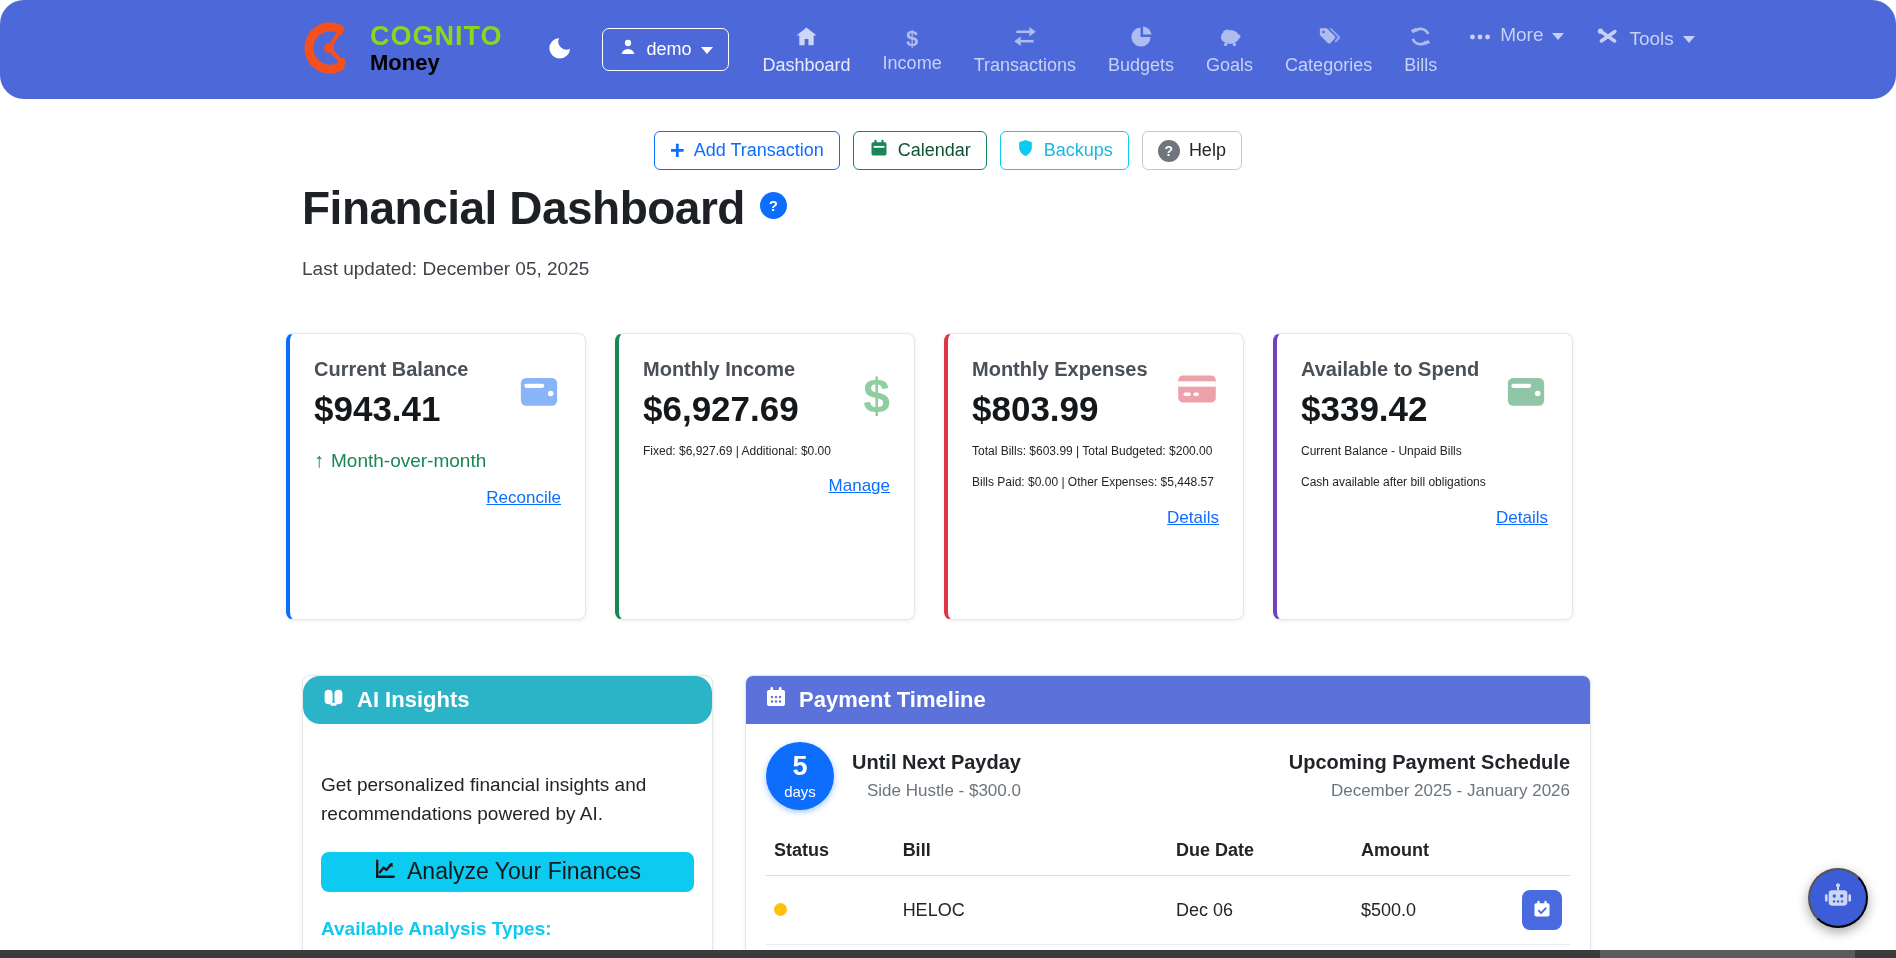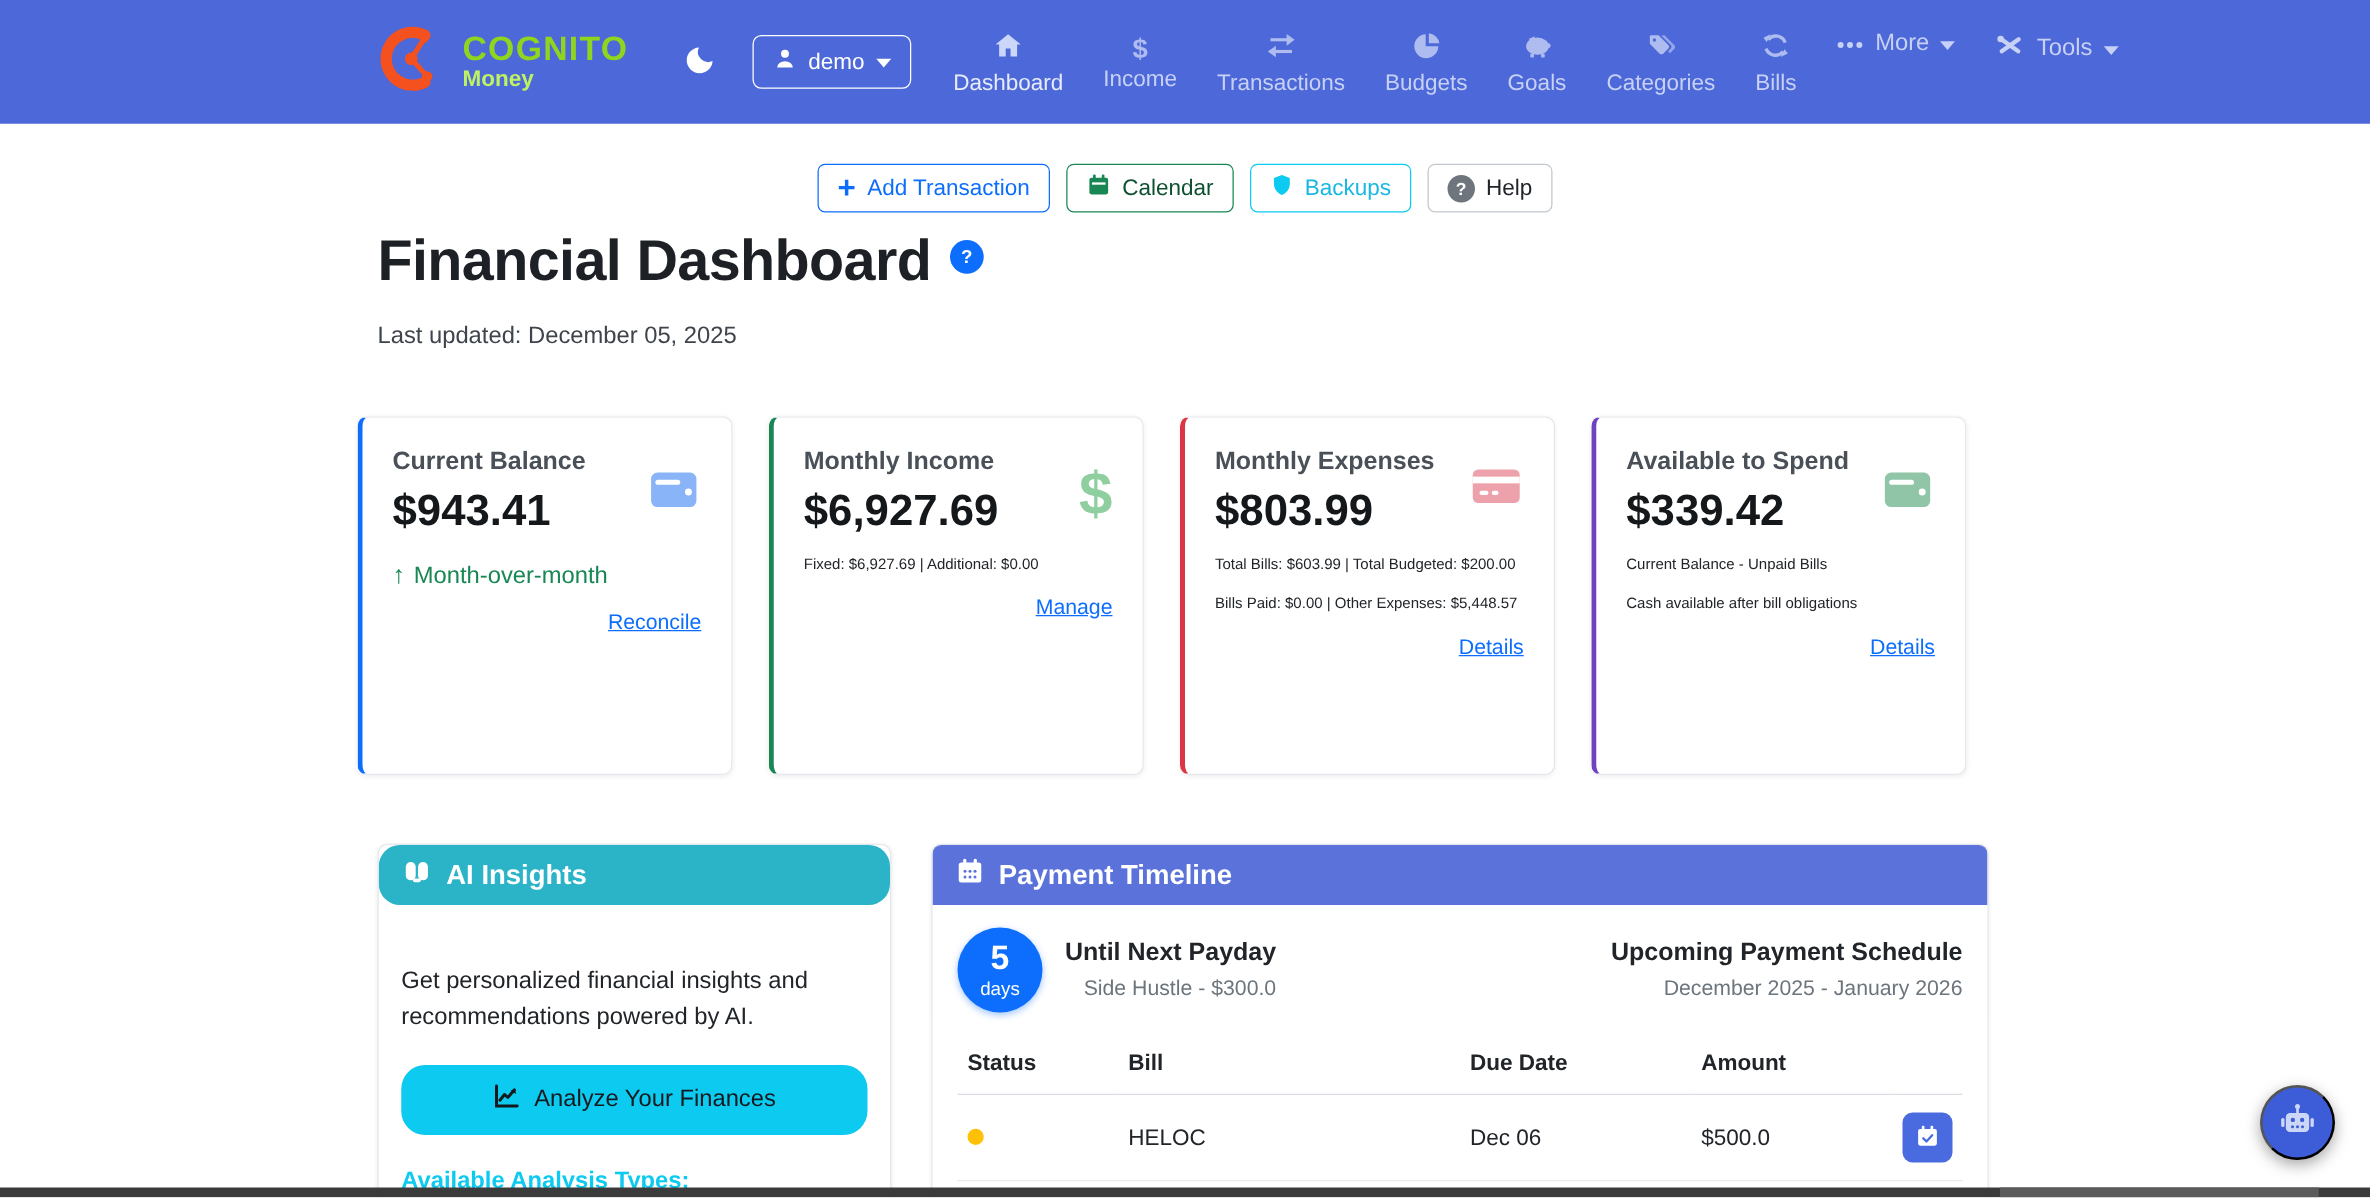--- a/index.html
+++ b/index.html
@@ -4,26 +4,26 @@
 <style>
   * { margin:0; padding:0; box-sizing:border-box; }
   html,body { background:#fff; }
   .viewport {
     position:relative; width:1896px; height:958px; overflow:hidden;
     font-family:"Liberation Sans", sans-serif; background:#fff; color:#212529;
   }
   
   .navbar {
     position:absolute; top:0; left:0; width:100%; height:99px;
-    background:#4d68d8; display:flex; align-items:center; padding-left:300px;
+    background:#4d68d8; display:flex; align-items:center; padding-left:300px;border-radius:24px;
   }
   .logo-group { display:flex; align-items:center; }
   .logo-text { margin-left:12px; }
   .brand { color:#8fd41f; font-size:27px; font-weight:bold; letter-spacing:1px; line-height:1; }
-  .brand-sub { color:#bef264; font-size:18px; font-weight:bold; margin-top:0; }
+  .brand-sub { color:#000000; font-size:22px; font-weight:bold; margin-top:0; }
   .moon-btn { margin-left:44px; display:flex; align-items:center; cursor:pointer; }
   .user-btn {
     margin-left:28px; display:flex; align-items:center; gap:9px;
     border:1px solid #fff; border-radius:7px; padding:8px 15px;
     color:#fff; font-size:18px; cursor:pointer;
   }
   .caret { width:0; height:0; border-left:6px solid transparent; border-right:6px solid transparent; border-top:7px solid #fff; margin-top:2px; }
   .caret.lite { border-top-color:#c7d1f6; }
   .nav-list { display:flex; align-items:center; margin-left:18px; }
   .nav-item { display:flex; flex-direction:column; align-items:center; gap:4px; margin:0 16px; cursor:pointer; }
@@ -71,22 +71,22 @@
   .stat-link-row { text-align:right; margin-top:16px; }
   .stat-link { font-size:17px; color:#0d6efd; text-decoration:underline; cursor:pointer; }
   
   .panel { position:absolute; background:#fff; border:1px solid #e4e7ec; border-radius:8px; box-shadow:0 1px 4px rgba(0,0,0,0.07); overflow:hidden; }
   .panel-header { height:48px; display:flex; align-items:center; gap:11px; padding:0 18px; color:#fff; font-size:22px; font-weight:700; }
   .ai-panel { left:302px; top:675px; width:411px; height:420px; }
   .ai-panel .panel-header { background:#2bb4c7;border-radius:17px; }
   .ai-body { padding:22px 18px; }
   .ai-desc { font-size:19px; line-height:1.55; color:#212529;margin-top:24px; }
   .ai-btn {
-    margin-top:23px; width:100%; height:56px; background:#0dcaf0; border:none; border-radius:19px;
-    font-size:19px; color:#14191d; display:flex; align-items:center; justify-content:center; gap:11px;
+    margin-top:23px; width:100%; height:40px; background:#0dcaf0; border:none; border-radius:8px;
+    font-size:23px; color:#14191d; display:flex; align-items:center; justify-content:center; gap:11px;
     font-family:"Liberation Sans", sans-serif; cursor:pointer;
   }
   .ai-types-h { margin-top:26px; color:#0dcaf0; font-weight:700; font-size:19px; }
   .ai-type { margin-top:19px; display:flex; align-items:center; gap:11px; font-size:19px; color:#212529; }
   .pt-panel { left:745px; top:675px; width:846px; height:420px; }
   .pt-panel .panel-header { background:#5a72da; }
   .pt-body { padding:18px 20px 0; }
   .pt-top { display:flex; align-items:center; }
   .days-circle {
     width:68px; height:68px; border-radius:50%; background:#0d6efd; color:#fff;

